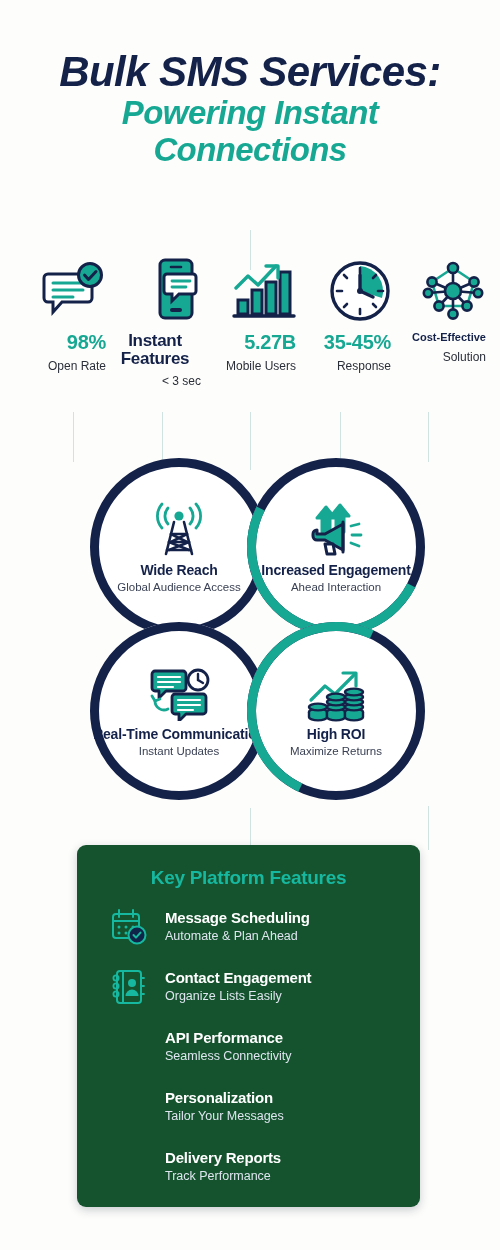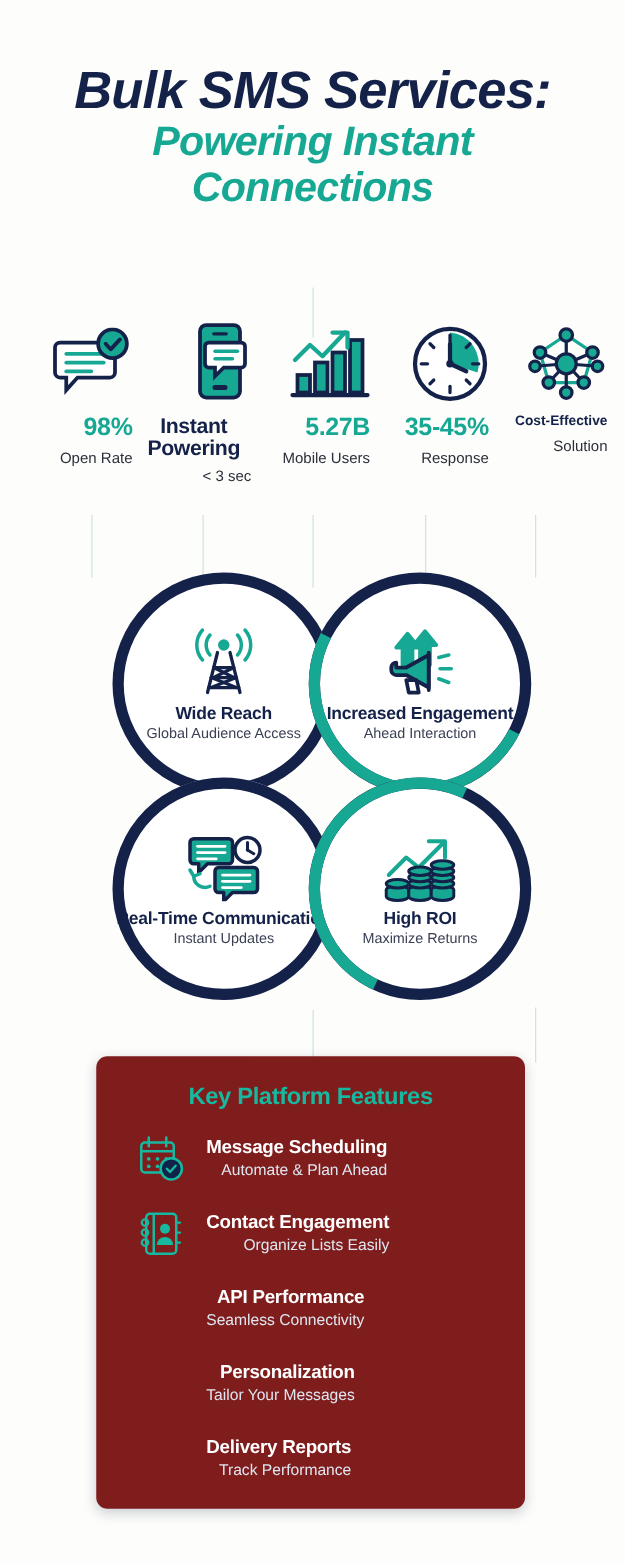--- a/index.html
+++ b/index.html
@@ -64,32 +64,32 @@
   .circ .csub{position:relative;font-size:11.5px;color:#3a4154;text-align:center;line-height:1.2;margin-top:3px;}
 
   #c1{left:90px;top:8px;}
   #c2{left:247px;top:8px;}
   #c3{left:90px;top:172px;}
   #c4{left:247px;top:172px;}
 
   
   .panel{
     position:absolute;left:77px;top:845px;width:343px;height:362px;
-    background:#7f1d1d;border-radius:9px;
+    background:#14532d;border-radius:9px;
     box-shadow:0 3px 10px rgba(18,30,60,.22);
     box-sizing:border-box;padding:22px 0 0 0;
   }
   .panel-title{
     text-align:center;font-size:19px;font-weight:bold;color:#17b8a0;
     letter-spacing:-0.3px;margin-bottom:16px;
   }
   .feat{display:flex;align-items:center;padding:0 0 0 30px;margin-bottom:16px;min-height:44px;}
   .feat .fico{width:44px;height:42px;flex:0 0 44px;display:flex;align-items:center;justify-content:center;}
   .feat .fico.empty{visibility:hidden;}
-  .feat .ftxt{margin-left:14px;text-align:right;}
+  .feat .ftxt{margin-left:14px;}
   .feat .fname{font-size:15px;font-weight:bold;color:#ffffff;line-height:1.2;letter-spacing:-0.2px;}
   .feat .fdesc{font-size:12.5px;color:#dfe6f0;line-height:1.25;margin-top:2px;}
 </style>
 </head>
 <body>
 
 <div class="page">
 
   <div class="vline" style="left:250px;top:230px;height:40px;"></div>
   <div class="vline" style="left:73px;top:412px;height:50px;"></div>
@@ -127,21 +127,21 @@
       <div class="ico">
         <svg width="50" height="64" viewBox="0 0 50 64">
           <rect x="9" y="2" width="32" height="58" rx="5" fill="#17a894" stroke="#14224a" stroke-width="3"></rect>
           <line x1="20" y1="9" x2="30" y2="9" stroke="#14224a" stroke-width="2.6" stroke-linecap="round"></line>
           <rect x="19" y="50" width="12" height="4" rx="2" fill="#14224a"></rect>
           <path d="M16 16h26a3 3 0 0 1 3 3v14a3 3 0 0 1-3 3h-14l-7 7v-7h-5a3 3 0 0 1-3-3V19a3 3 0 0 1 3-3z" fill="#ffffff" stroke="#14224a" stroke-width="3"></path>
           <line x1="21" y1="23" x2="39" y2="23" stroke="#17a894" stroke-width="2.8" stroke-linecap="round"></line>
           <line x1="21" y1="29" x2="35" y2="29" stroke="#17a894" stroke-width="2.8" stroke-linecap="round"></line>
         </svg>
       </div>
-      <div class="big navy">Instant Powering</div>
+      <div class="big navy">Instant Features</div>
       <div class="sub">&lt; 3 sec</div>
     </div>
 
     <div class="stat">
       <div class="ico">
         <svg width="64" height="62" viewBox="0 0 64 62">
           <rect x="6" y="40" width="10" height="14" fill="#17a894" stroke="#14224a" stroke-width="3"></rect>
           <rect x="20" y="30" width="10" height="24" fill="#17a894" stroke="#14224a" stroke-width="3"></rect>
           <rect x="34" y="22" width="10" height="32" fill="#17a894" stroke="#14224a" stroke-width="3"></rect>
           <rect x="48" y="12" width="10" height="42" fill="#17a894" stroke="#14224a" stroke-width="3"></rect>

